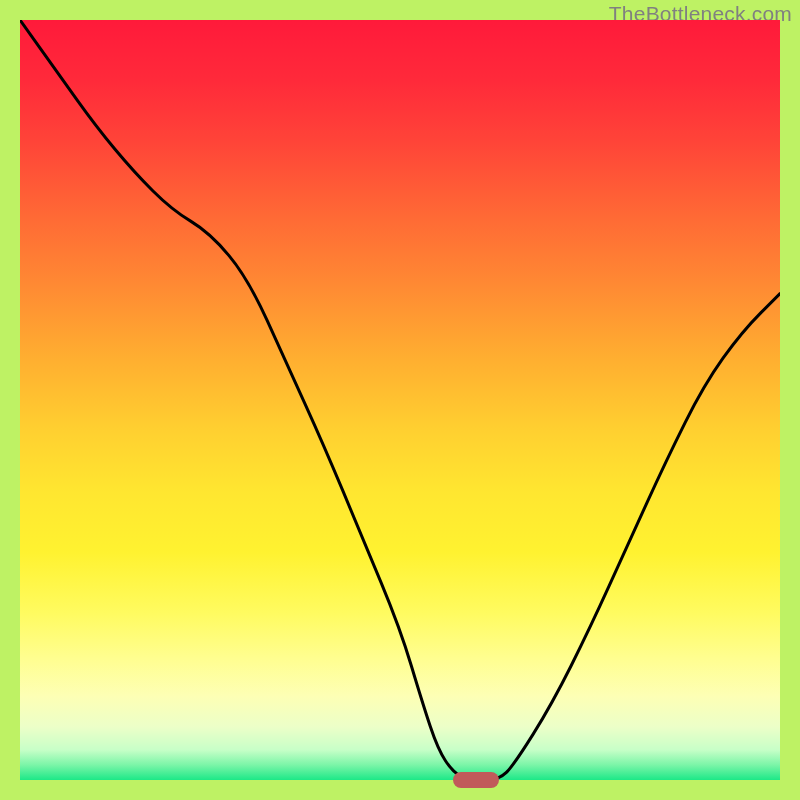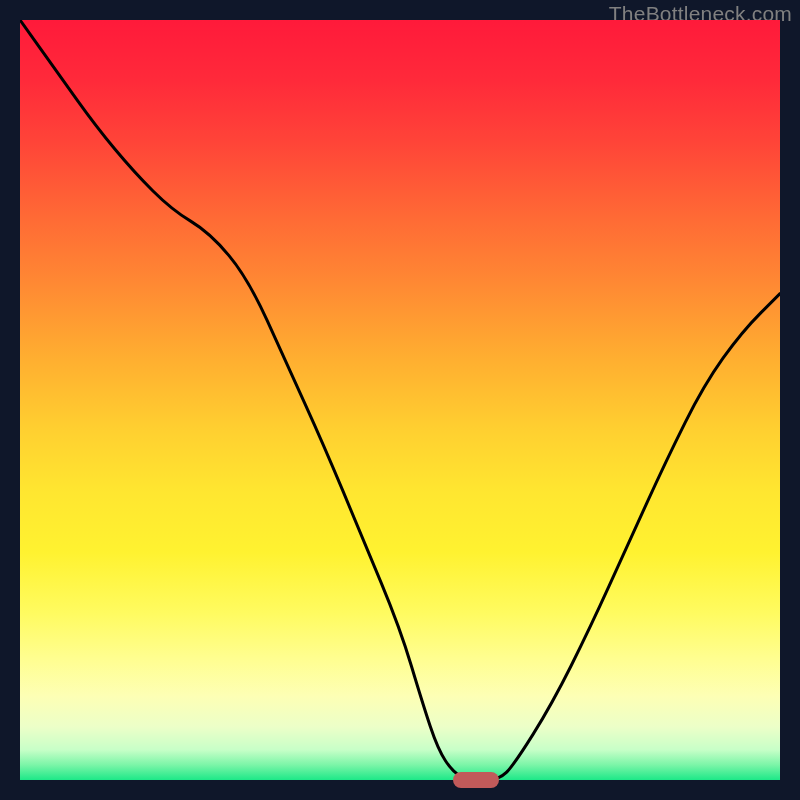--- a/index.html
+++ b/index.html
@@ -8,21 +8,21 @@
     width: 800px;
     height: 800px;
     background: #000;
     overflow: hidden;
     font-family: Arial, Helvetica, sans-serif;
   }
   .container {
     position: relative;
     width: 800px;
     height: 800px;
-    background: #0f172a;
+    background: #bef264;
   }
   .plot-area {
     position: absolute;
     left: 20px;
     top: 20px;
     width: 760px;
     height: 760px;
     background: linear-gradient(to bottom,
       #ff1a3a 0%,
       #ff2a3a 8%,

